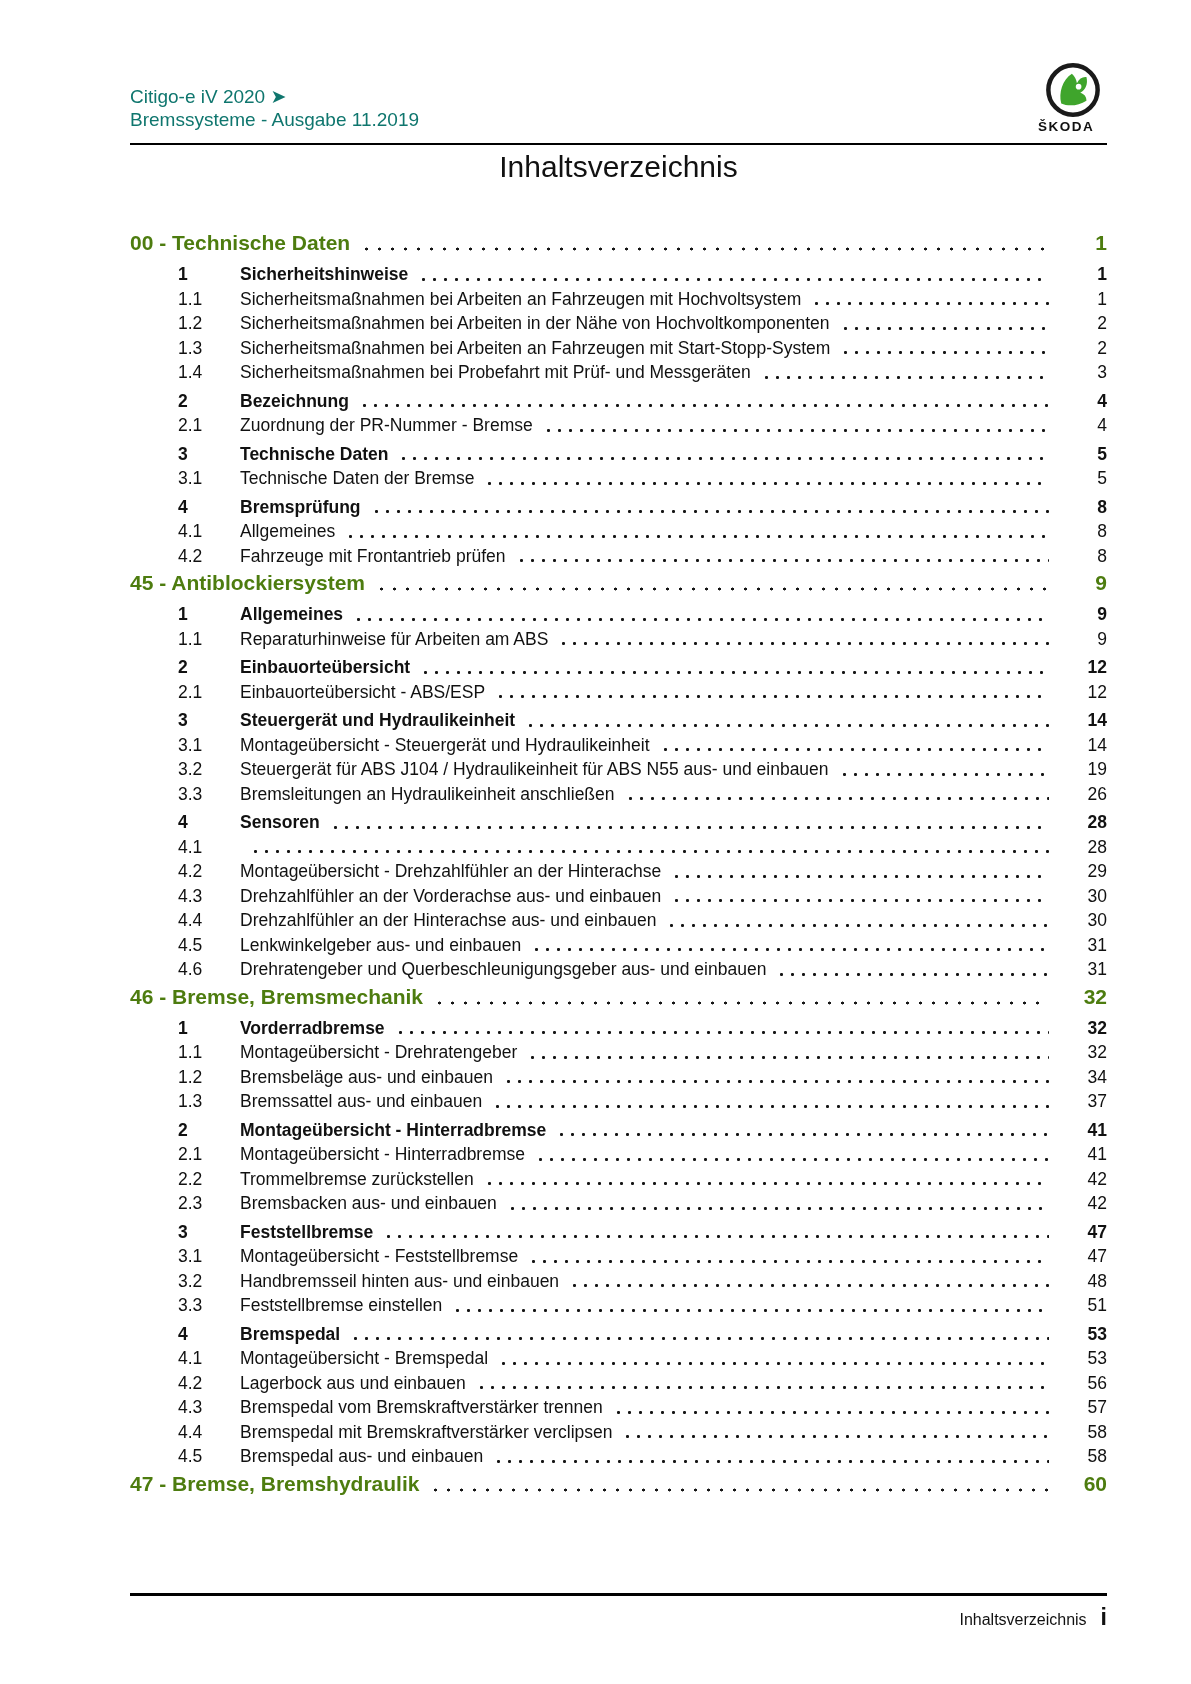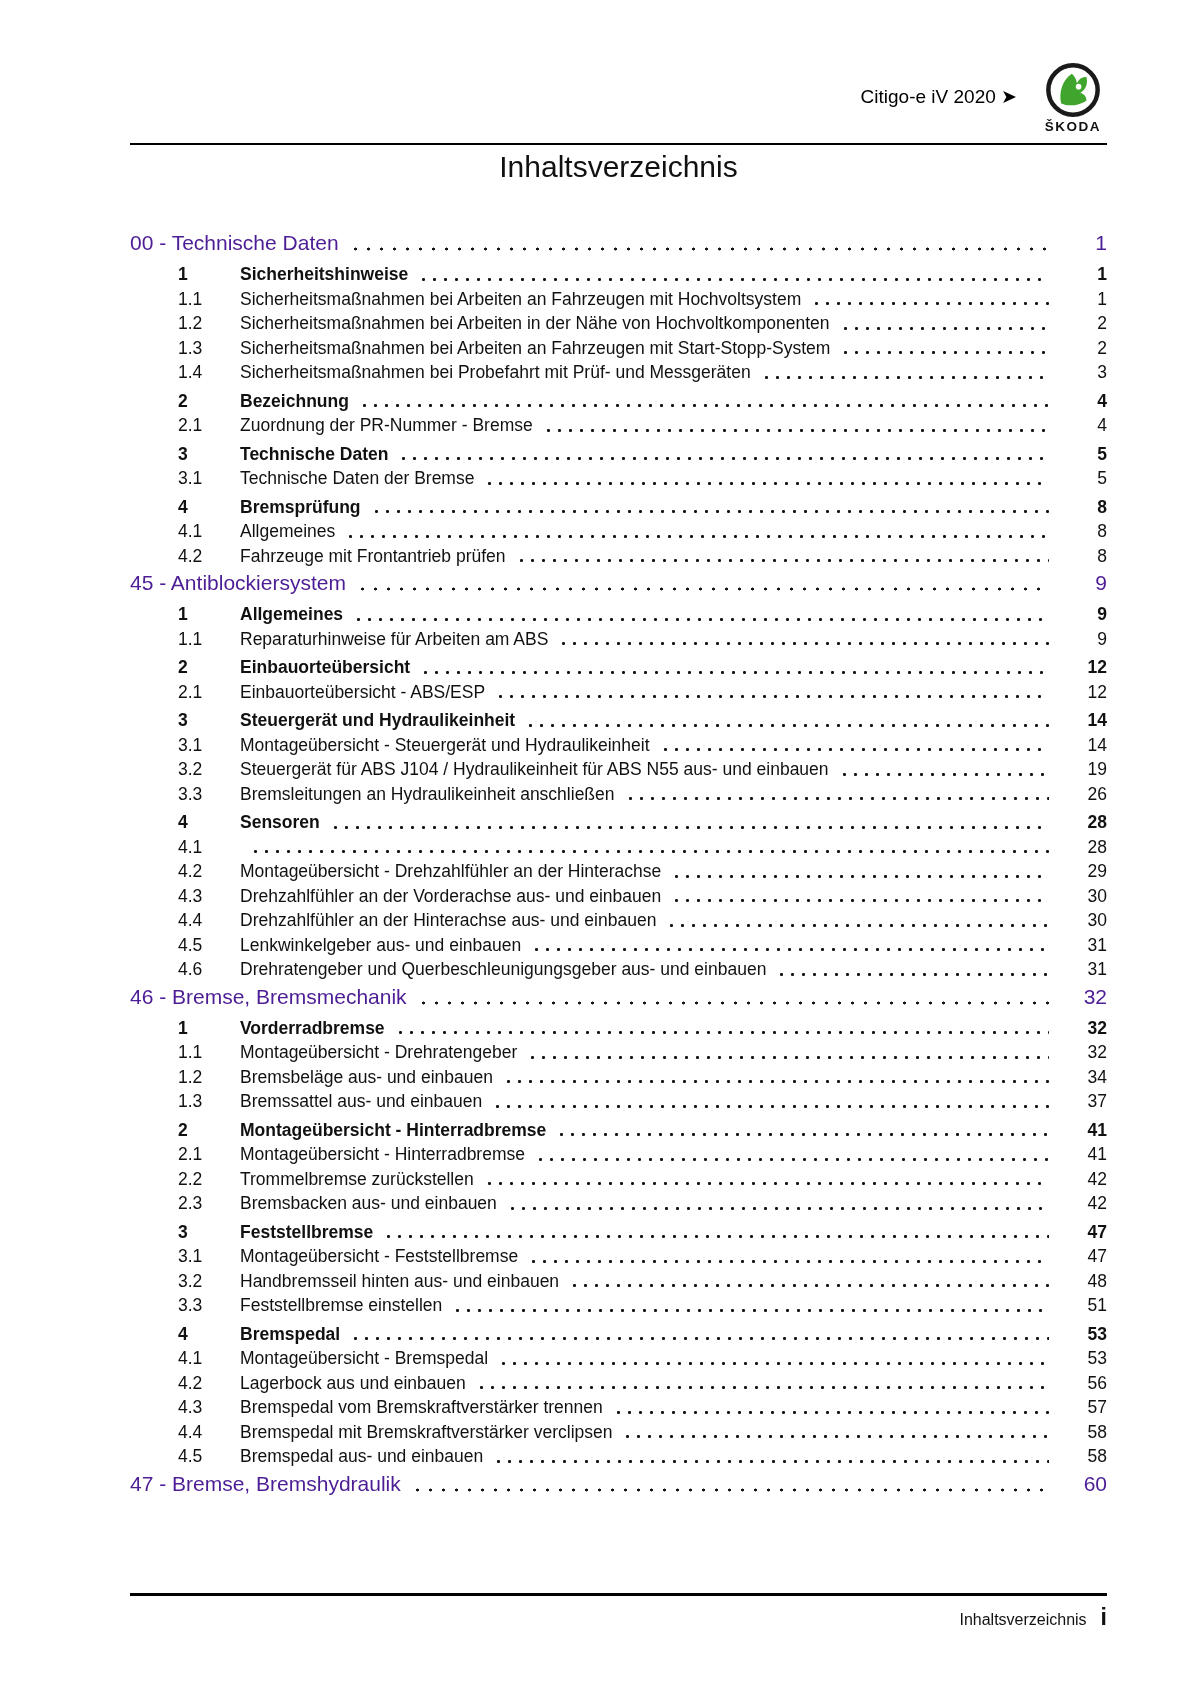--- a/index.html
+++ b/index.html
@@ -3,41 +3,41 @@
 <meta charset="utf-8">
 <style>
   html,body { margin:0; padding:0; background:#ffffff; }
   body {
     width:1191px; height:1684px; position:relative;
     font-family:"Liberation Sans", sans-serif; color:#000;
     -webkit-font-smoothing:antialiased;
   }
   .header-text {
     position:absolute; top:85px; left:130px; width:887px;
-    text-align:right; font-size:19px; line-height:23px; color:#000000;
+    font-size:19px; line-height:23px; color:#0f766e;
   }
   .logo {
-    position:absolute; top:62px; left:1038px; width:70px; text-align:center;
+    position:absolute; top:62px; left:1038px; width:70px; text-align:left;
   }
   .logo svg { display:block; margin:0 auto; }
   .brand {
     margin-top:1px; font-size:13.5px; font-weight:bold; letter-spacing:1.5px; color:#111;
   }
   .header-rule {
     position:absolute; top:143px; left:130px; width:977px; height:2px; background:#000;
   }
   .title {
     position:absolute; top:150px; left:130px; width:977px; margin:0;
     text-align:center; font-size:30px; font-weight:400; color:#111;
   }
   .toc { position:absolute; top:228px; left:130px; width:977px; }
   .chapter { }
   .chapter:first-child { margin-top:0; }
   .chapter-row {
-    display:flex; align-items:baseline; font-size:21px; line-height:30px; color:#4c1d95;
+    display:flex; align-items:baseline; font-size:21px; line-height:30px; color:#4d7c0f;font-weight:bold;
   }
   .row {
     display:flex; align-items:baseline; font-size:17.5px; line-height:24.5px; color:#111;
   }
   .row.bold { font-weight:bold; margin-top:4px; }
   .num { flex:none; width:62px; padding-left:48px; }
   .label { flex:none; white-space:nowrap; }
   .dots {
     flex:1 1 auto; align-self:stretch; margin:0 8px 0 10px;
     background-image:radial-gradient(circle, #151515 1.3px, transparent 1.7px);
@@ -55,20 +55,21 @@
     position:absolute; top:1604px; left:130px; width:977px; text-align:right; color:#111;
   }
   .footer .flabel { font-size:16px; vertical-align:baseline; }
   .footer .folio { font-size:23px; font-weight:bold; margin-left:14px; vertical-align:baseline; }
 </style>
 </head>
 <body>
 
 <div class="header-text">
   <div>Citigo-e iV 2020 ➤</div>
+  <div>Bremssysteme - Ausgabe 11.2019</div>
 </div>
 
 <div class="logo">
   <svg width="56" height="56" viewBox="0 0 100 100">
     <circle cx="50" cy="50" r="44" fill="#ffffff" stroke="#1a1a1a" stroke-width="8"></circle>
     <path d="M29 74 C24 55 31 32 48 21 C53 25 56 31 57 38 C61 30 67 26 74 27 C77 39 73 50 63 55 C70 57 74 62 74 69 C60 78 42 80 29 74 Z" fill="#3fa52c"></path>
     <circle cx="60" cy="44" r="5" fill="#ffffff"></circle>
   </svg>
   <div class="brand">ŠKODA</div>
 </div>

